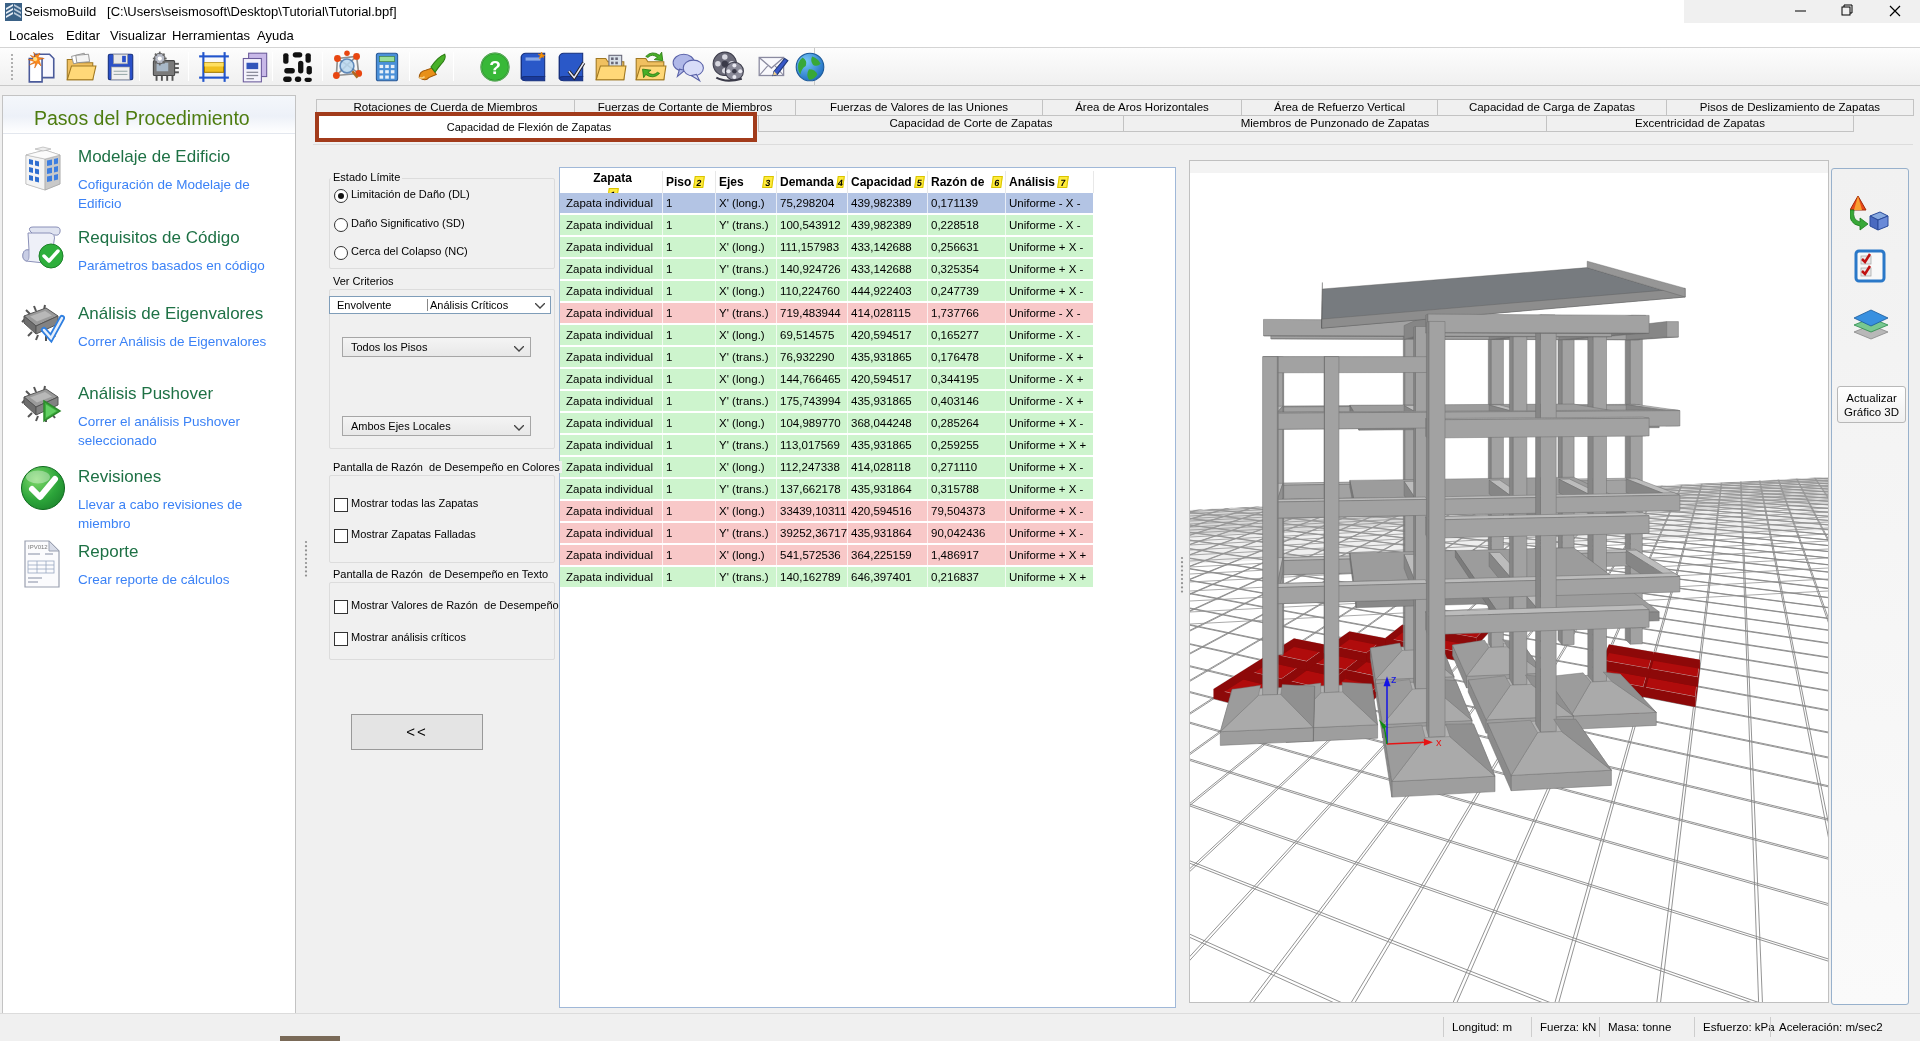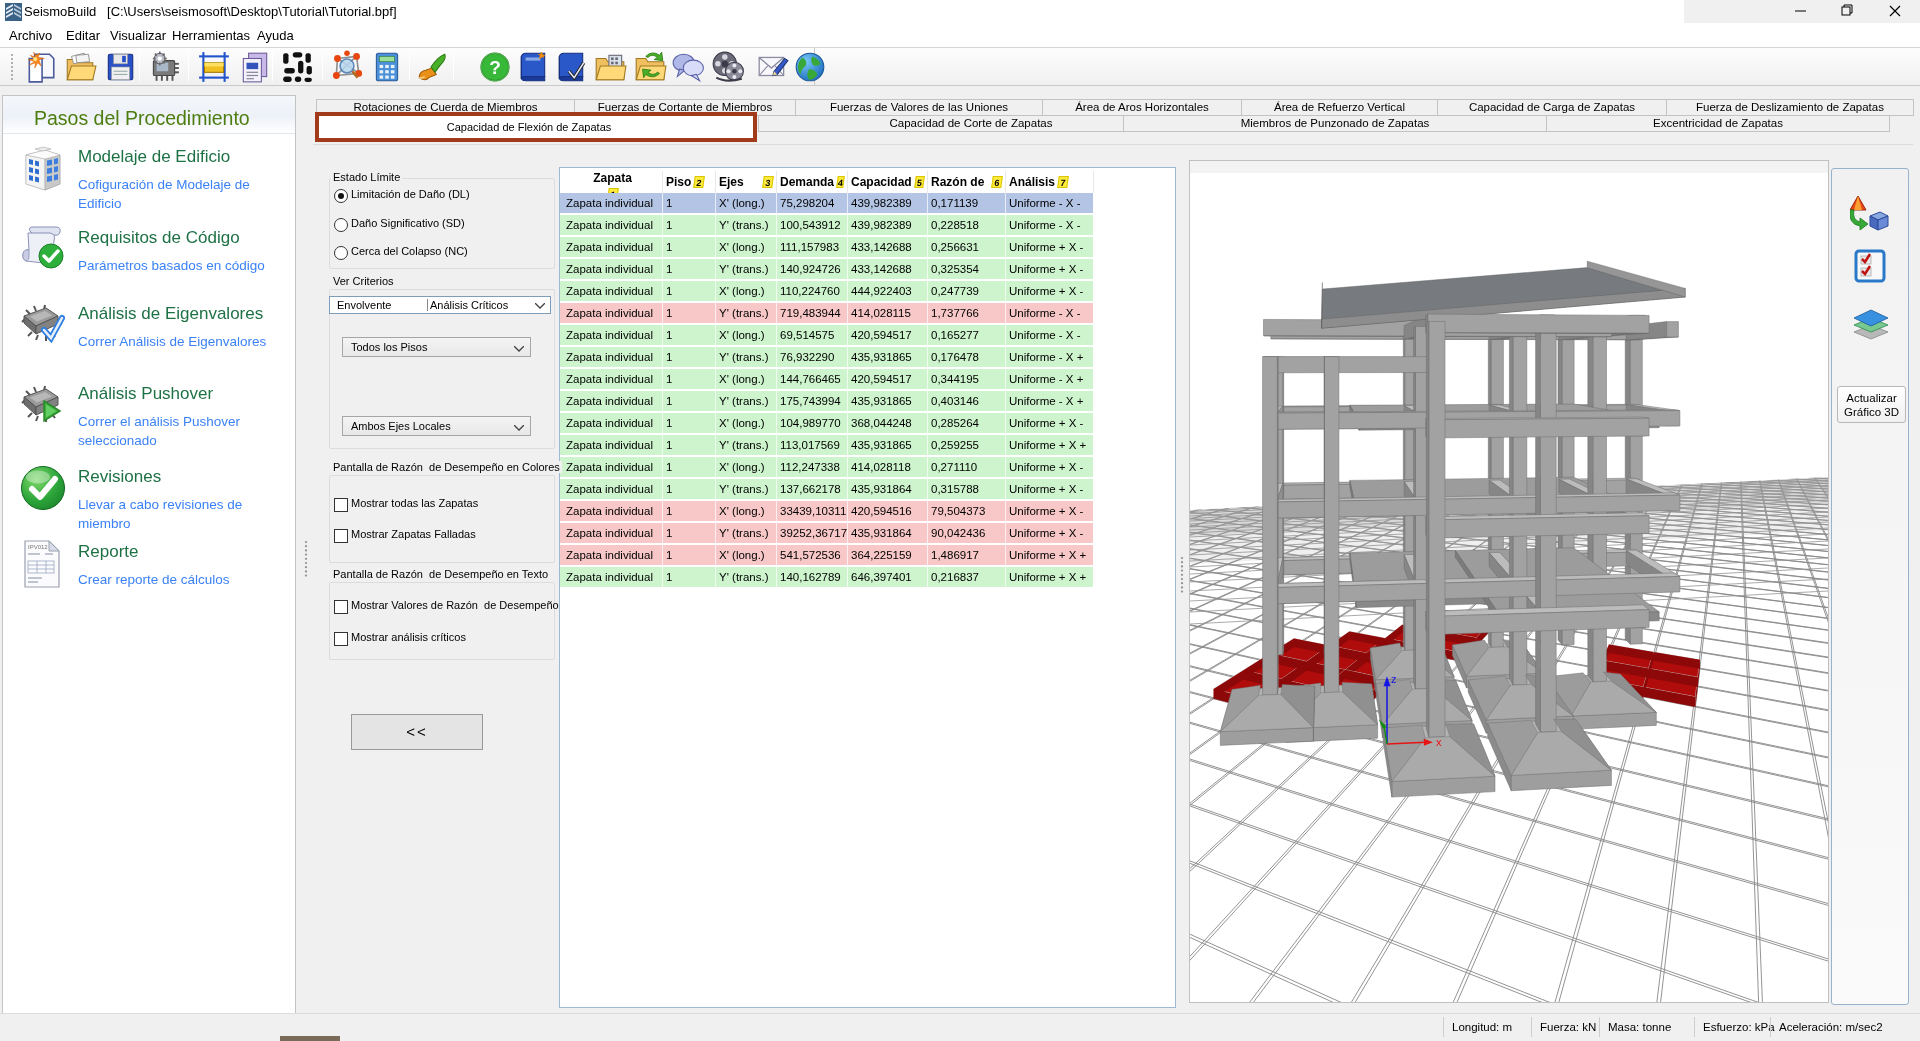--- a/index.html
+++ b/index.html
@@ -68,21 +68,21 @@
     </svg>
   <svg class="wbtn" style="left:1826px" width="45" height="22">
       <rect x="16" y="7" width="8" height="8" fill="none" stroke="#000"></rect>
       <path d="M18 7 V5 H26 V13 H24" fill="none" stroke="#000"></path>
     </svg>
   <svg class="wbtn" style="left:1873px" width="45" height="22">
       <path d="M17 6 L27 16 M27 6 L17 16" stroke="#000" stroke-width="1.2"></path>
     </svg>
 </div>
 <div id="menubar">
-  <span class="menuitem" style="left:9px">Archivo</span>
+  <span class="menuitem" style="left:9px">Locales</span>
   <span class="menuitem" style="left:66px">Editar</span>
   <span class="menuitem" style="left:110px">Visualizar</span>
   <span class="menuitem" style="left:172px">Herramientas</span>
   <span class="menuitem" style="left:257px">Ayuda</span>
 </div>
 <div id="toolbar">
   <div id="toolbox">
 <div class="tsep" style="left:131px"></div>
 <div class="tsep" style="left:180px"></div>
 <div class="tsep" style="left:264px"></div>
@@ -418,24 +418,24 @@
 </div>
 <div id="splitter1"></div>
 <div id="tabarea"></div>
 <div class="abs" style="left:313px;top:144px;width:1600px;height:1px;background:#dcdcdc"></div>
 <div class="tab" style="left:316px;top:99px;width:259px">Rotaciones de Cuerda de Miembros</div>
 <div class="tab" style="left:574px;top:99px;width:222px">Fuerzas de Cortante de Miembros</div>
 <div class="tab" style="left:795px;top:99px;width:248px">Fuerzas de Valores de las Uniones</div>
 <div class="tab" style="left:1042px;top:99px;width:200px">Área de Aros Horizontales</div>
 <div class="tab" style="left:1241px;top:99px;width:197px">Área de Refuerzo Vertical</div>
 <div class="tab" style="left:1437px;top:99px;width:230px">Capacidad de Carga de Zapatas</div>
-<div class="tab" style="left:1666px;top:99px;width:248px">Fuerza de Deslizamiento de Zapatas</div>
+<div class="tab" style="left:1666px;top:99px;width:248px">Pisos de Deslizamiento de Zapatas</div>
 <div class="tab" style="left:758px;top:115px;width:426px">Capacidad de Corte de Zapatas</div>
 <div class="tab" style="left:1123px;top:115px;width:424px">Miembros de Punzonado de Zapatas</div>
-<div class="tab" style="left:1546px;top:115px;width:344px">Excentricidad de Zapatas</div>
+<div class="tab" style="left:1546px;top:115px;width:308px">Excentricidad de Zapatas</div>
 <div id="seltab">Capacidad de Flexión de Zapatas</div>
 
 <div id="ctrlpanel">
 <div class="grpbox" style="left:11px;top:33px;width:226px;height:91px"></div>
 <div class="grplabel" style="left:13px;top:26px">Estado Límite</div>
 <span class="radio" style="left:16px;top:44px">
       <span class="rdot"></span>
     </span>
     <span class="rlabel" style="left:33px;top:43px">Limitación de Daño (DL)</span>
 <span class="radio" style="left:16px;top:73px"></span>

